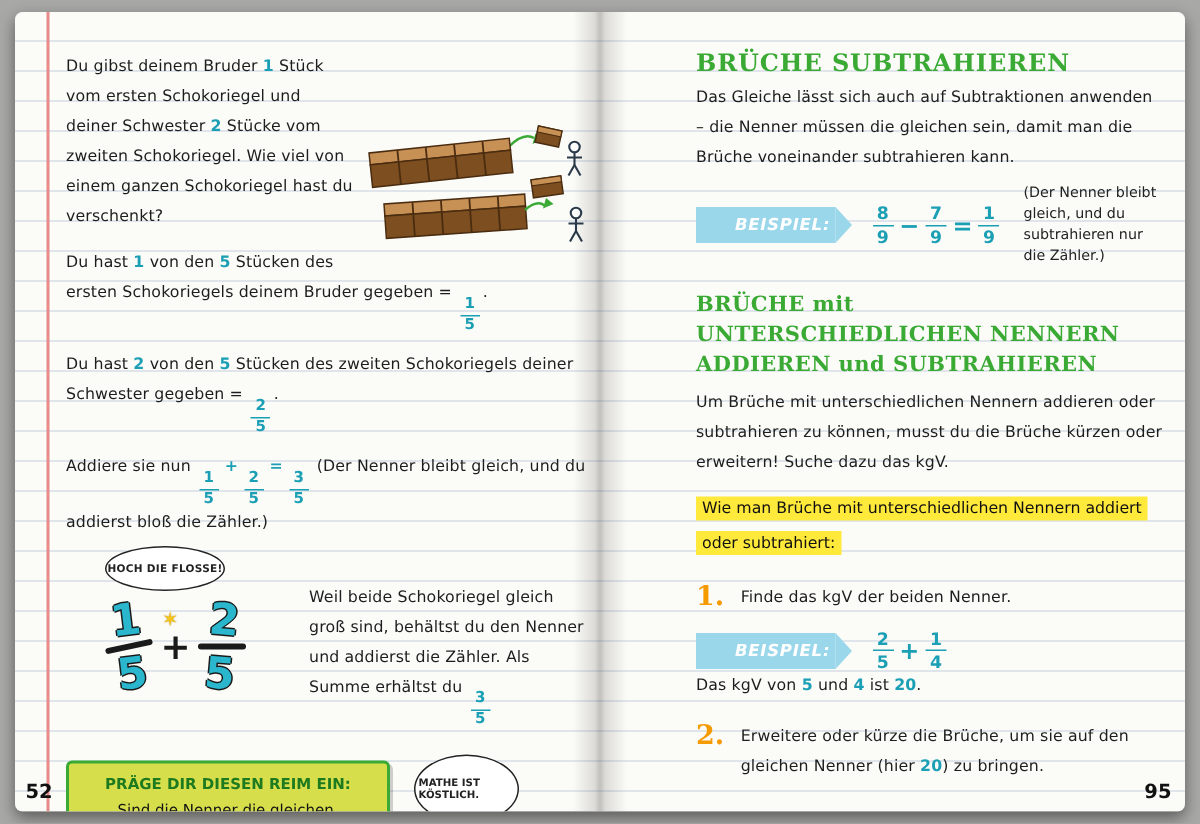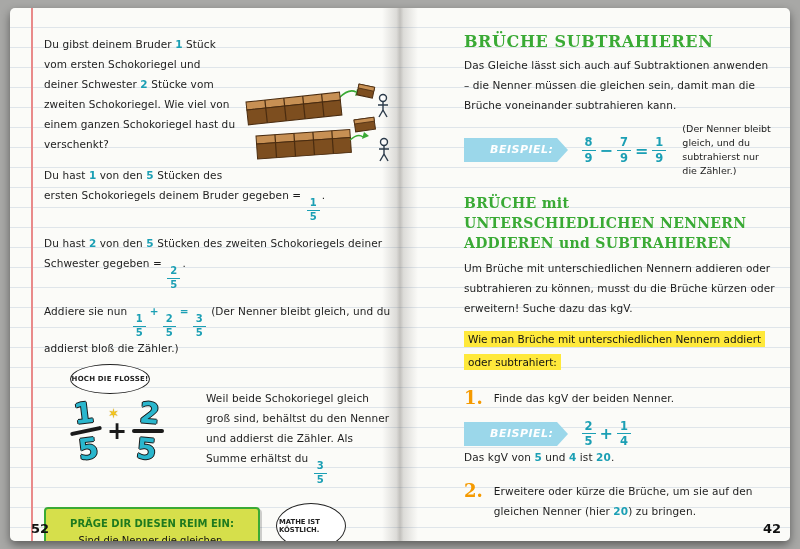--- a/index.html
+++ b/index.html
@@ -64,21 +64,21 @@
     flex:0 0 auto;width:196px;background:#d6df4b;border:2px solid #3aaa35;border-radius:4px;
     padding:7px 8px 8px;text-align:center;box-shadow:2px 2px 0 rgba(0,0,0,.18);
   }
   .rhyme-title{color:#1e7a1e;font-weight:bold;font-size:10px;line-height:15px;margin-bottom:2px;}
   .rhyme-line{font-size:10px;line-height:16px;color:#111;}
   .mascot{position:relative;width:120px;height:112px;flex:0 0 auto;}
   .mascot-bubble{top:-4px;left:2px;width:64px;height:40px;font-size:6.8px;line-height:8px;padding:2px;}
   .mascot svg{position:absolute;bottom:0;right:4px;}
 
   .pagenum{position:absolute;bottom:5px;font-size:13px;font-weight:bold;color:#111;z-index:6;}
-  .pagenum.pn-left{left:21px;}
+  .pagenum.pn-left{left:7px;}
   .pagenum.pn-right{right:9px;}
 
   .h-green{color:#3aaa35;font-family:"DejaVu Serif",serif;font-weight:bold;margin:0;}
   .h1{font-size:16px;letter-spacing:.6px;line-height:20px;}
   .h2{font-size:14px;letter-spacing:.3px;line-height:20px;margin-top:15px;}
 
   .bsp-row{display:flex;align-items:center;margin-top:7px;gap:14px;}
   .bsp-label{
     position:relative;display:inline-block;flex:0 0 auto;background:#9bd7ea;color:#fff;
     font-weight:bold;font-style:italic;font-size:11px;letter-spacing:.5px;
@@ -256,21 +256,21 @@
             <span class="frac med teal">
               <span class="num">7</span>
               <span class="den">9</span>
             </span>
             <span class="teal op">=</span>
             <span class="frac med teal">
               <span class="num">1</span>
               <span class="den">9</span>
             </span>
           </span>
-        <span class="note">(Der Nenner bleibt gleich, und du subtrahierst nur die Zähler.)</span>
+        <span class="note">(Der Nenner bleibt gleich, und du subtrahieren nur die Zähler.)</span>
       </div>
 
       <h2 class="h-green h2">
         <span>BRÜCHE mit</span><br>
         <span>UNTERSCHIEDLICHEN NENNERN</span><br>
         <span>ADDIEREN und SUBTRAHIEREN</span>
       </h2>
 
       <p class="hw" style="margin-top:5px;">Um Brüche mit unterschiedlichen Nennern addieren oder subtrahieren zu können, musst du die Brüche kürzen oder erweitern! Suche dazu das kgV.</p>
 
@@ -297,17 +297,17 @@
       </div>
 
       <p class="hw" style="margin-top:0;"><span>Das kgV von </span><span class="teal b">5</span><span> und </span><span class="teal b">4</span><span> ist </span><span class="teal b">20</span><span>.</span></p>
 
       <div class="step">
         <span class="step-num">2.</span>
         <span class="hw step-text"><span>Erweitere oder kürze die Brüche, um sie auf den gleichen Nenner (hier </span><span class="teal b">20</span><span>) zu bringen.</span></span>
       </div>
 
     </div>
-    <div class="pagenum pn-right">42</div>
+    <div class="pagenum pn-right">95</div>
   </div>
 
   <div class="gutter"></div>
 </div>
 
 </body></html>

